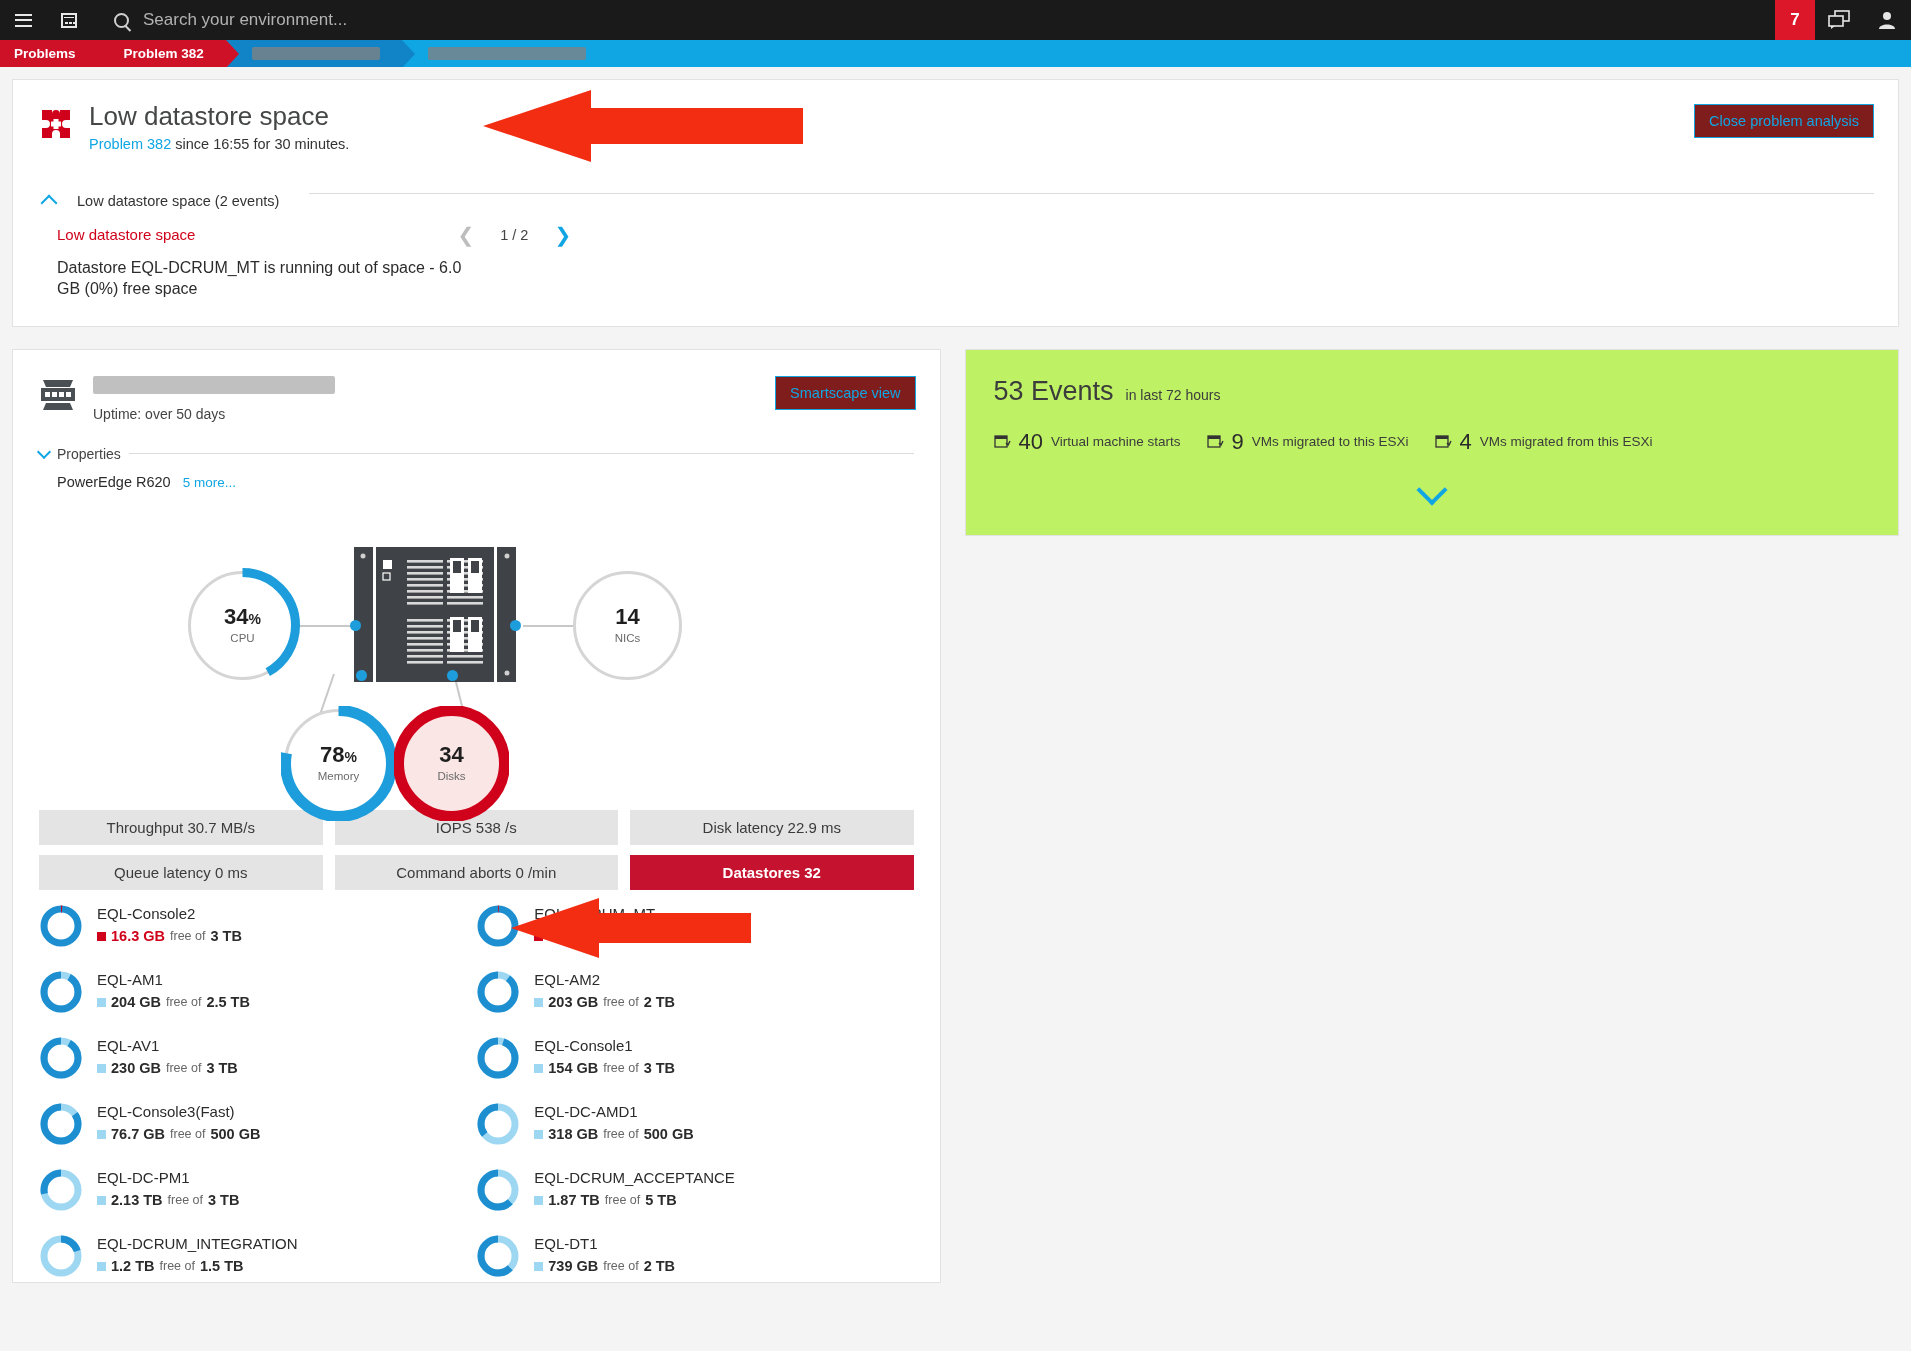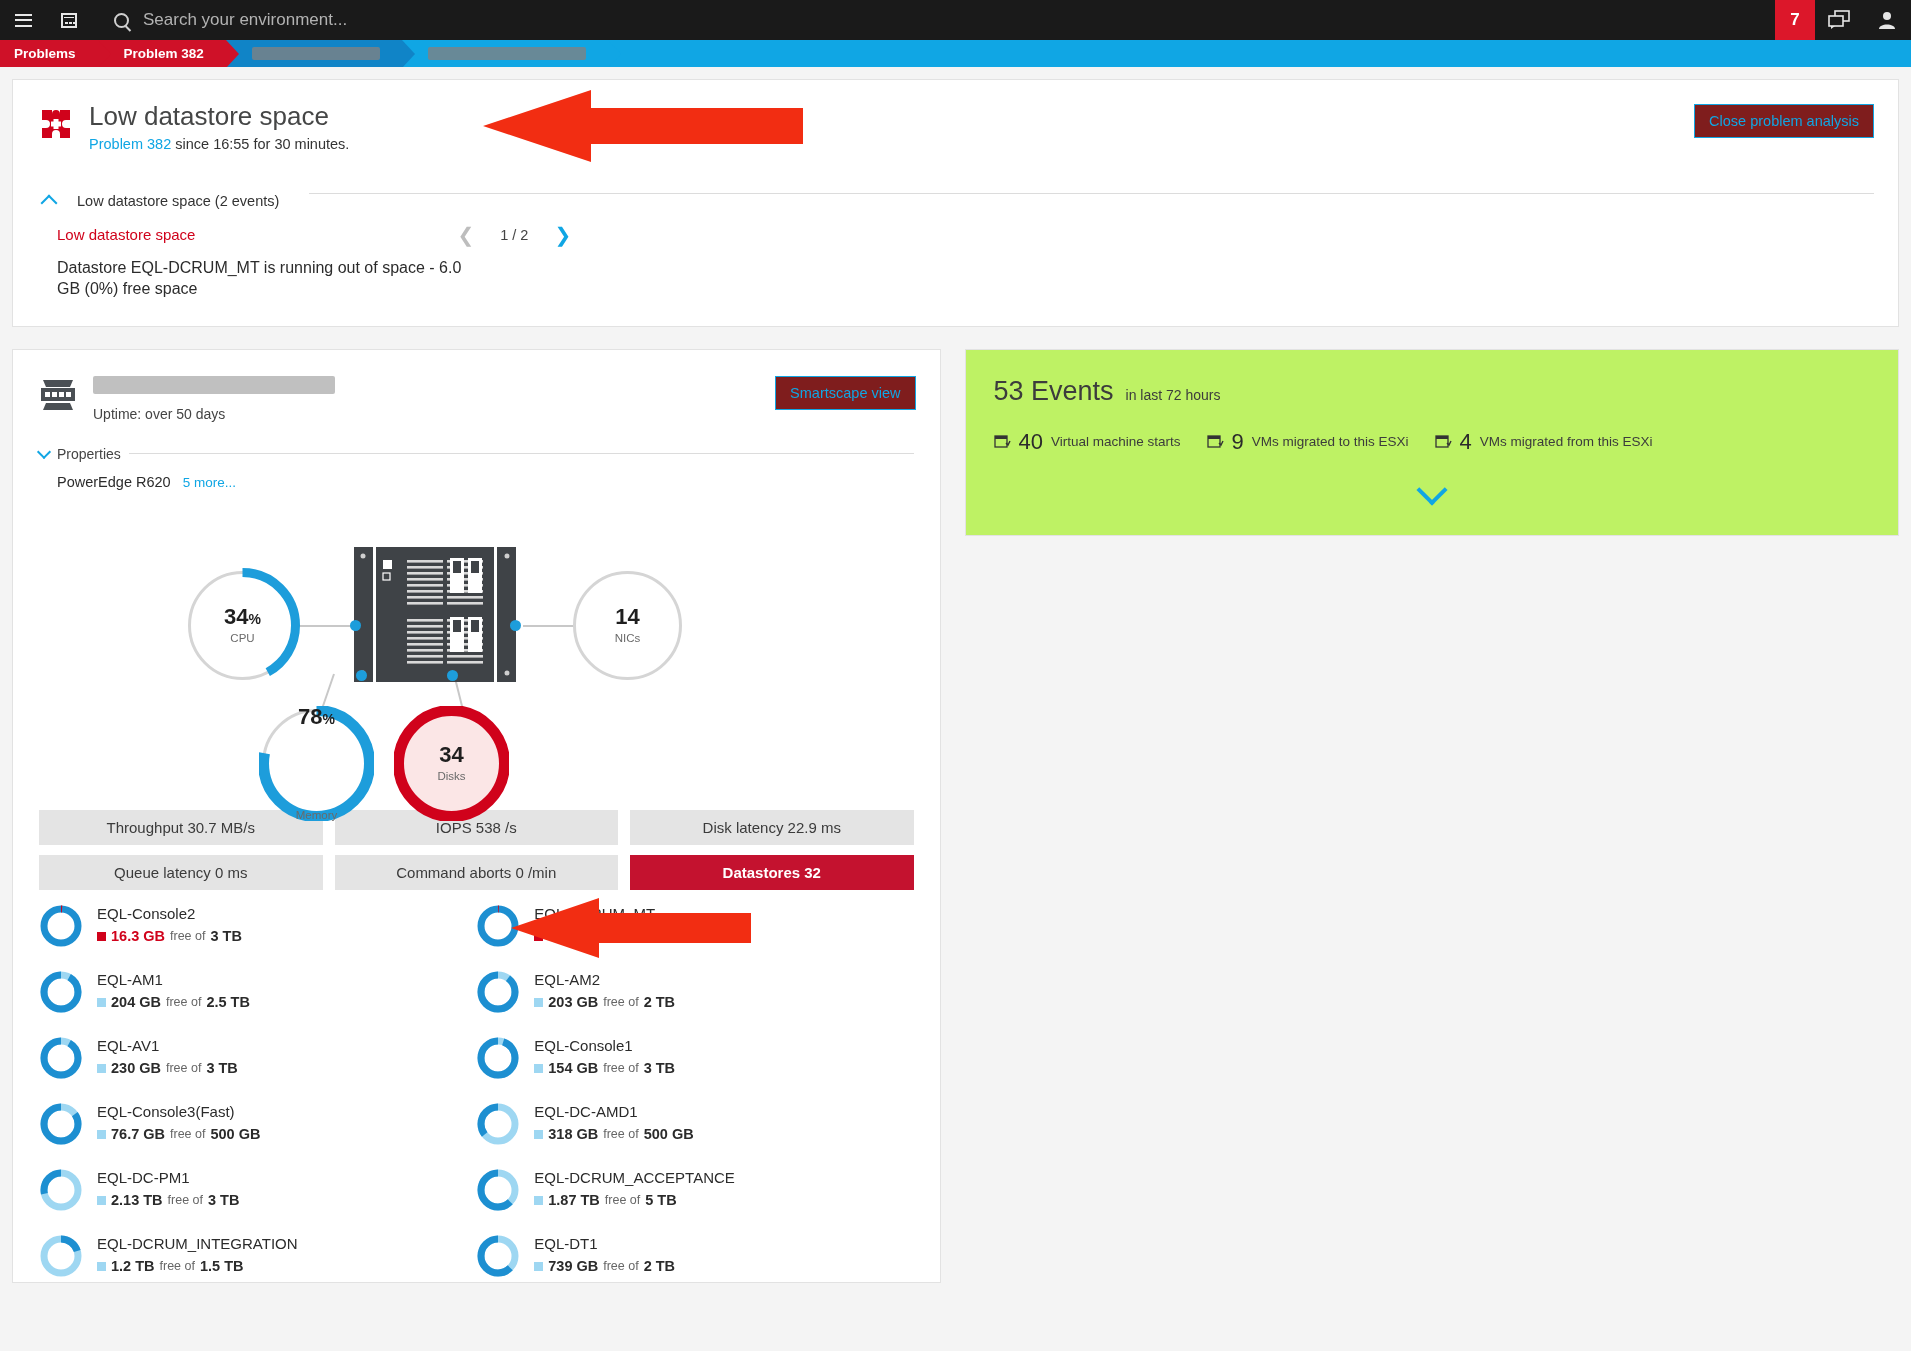--- a/index.html
+++ b/index.html
@@ -441,21 +441,21 @@
         </div>
 
         <div class="donut" style="left:557px; top:64px; width:115px; height:115px;">
           <svg style="position:absolute; left:0; top:0;" width="115" height="115" viewBox="0 0 115 115">
             <circle cx="57.5" cy="57.5" r="53" fill="#fff" stroke="#d5d5d5" stroke-width="3"></circle>
           </svg>
           <div class="val" style="z-index:2"><span>14</span></div>
           <div class="cap" style="z-index:2">NICs</div>
         </div>
 
-        <div class="donut" style="left:246px; top:202px; width:115px; height:115px;justify-content:space-between;">
+        <div class="donut" style="left:268px; top:202px; width:115px; height:115px;">
           <svg style="position:absolute; left:0; top:0;" width="115" height="115" viewBox="0 0 115 115">
             <circle cx="57.5" cy="57.5" r="53" fill="#fff" stroke="#d5d5d5" stroke-width="3"></circle>
             <circle cx="57.5" cy="57.5" r="53" fill="none" stroke="#1d9ddb" stroke-width="11" stroke-dasharray="259.7 73.3" transform="rotate(-90 57.5 57.5)"></circle>
           </svg>
           <div class="val" style="z-index:2"><span>78</span><span class="pct">%</span></div>
           <div class="cap" style="z-index:2">Memory</div>
         </div>
 
         <div class="donut" style="left:381px; top:202px; width:115px; height:115px;">
           <svg style="position:absolute; left:0; top:0;" width="115" height="115" viewBox="0 0 115 115">

